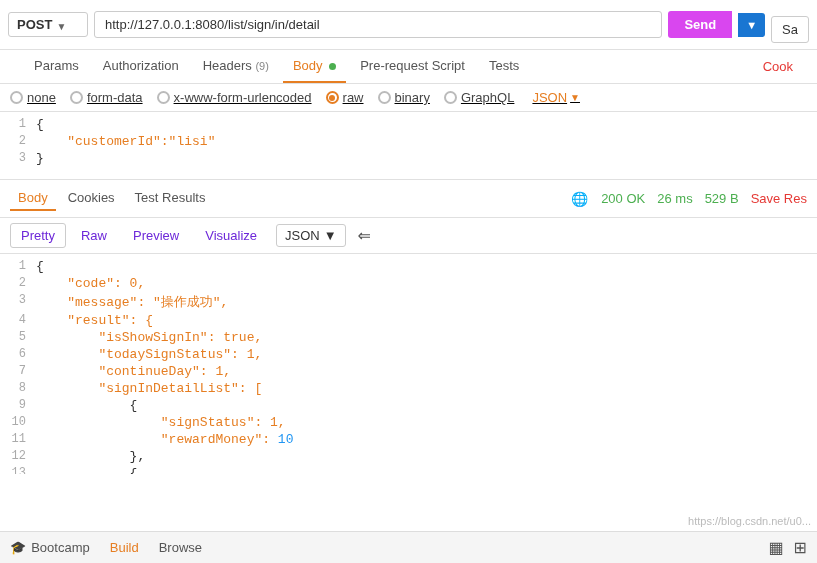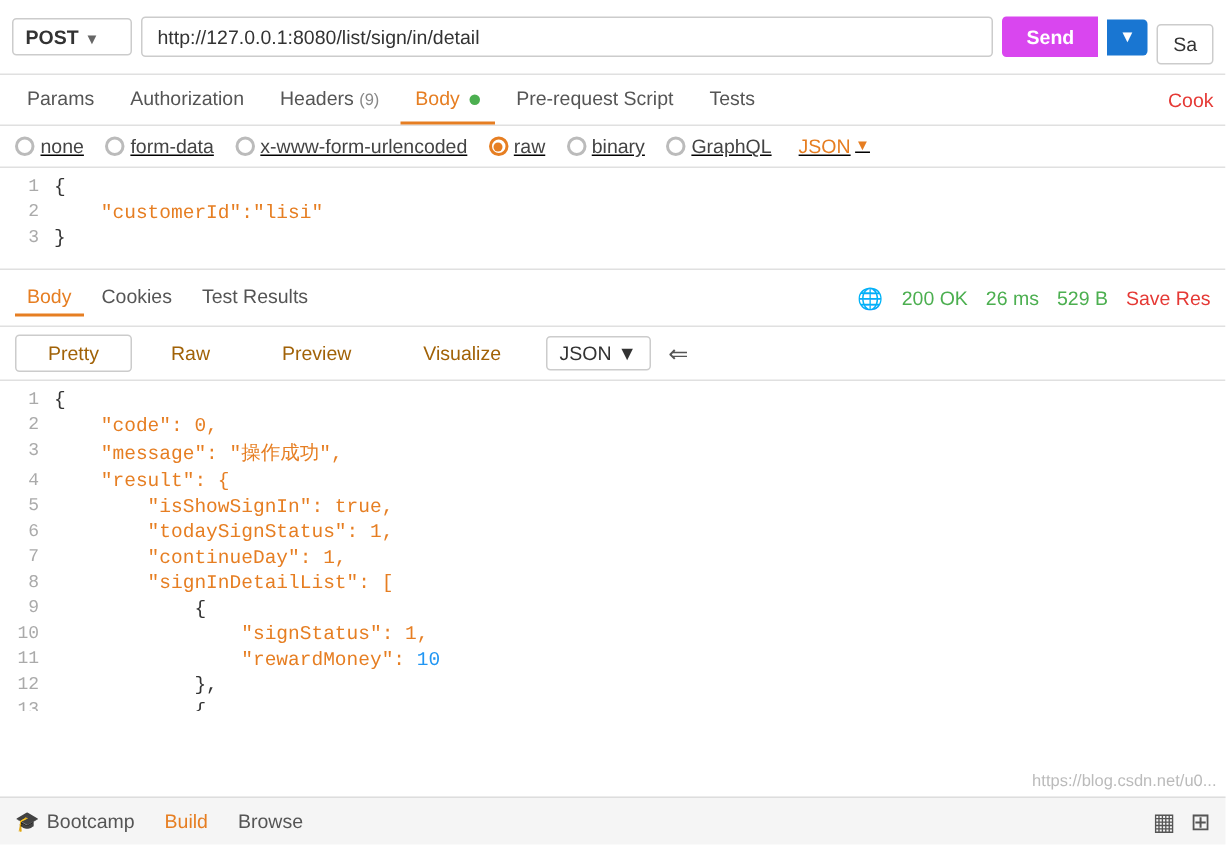--- a/index.html
+++ b/index.html
@@ -68,21 +68,21 @@
       font-size: 13px;
       cursor: pointer;
       color: #333;
       margin-top: 10px;
     }
 
     
     .req-tabs {
       display: flex;
       align-items: center;
-      padding: 0 8px;
+      padding: 0 24px;
       border-bottom: 1px solid #e0e0e0;
       background: #fff;
       gap: 4px;
       text-align: center;
     }
     .req-tab {
       padding: 8px 10px;
       font-size: 13px;
       color: #555;
       cursor: pointer;
@@ -228,23 +228,23 @@
     
     .resp-view-bar {
       display: flex;
       align-items: center;
       padding: 5px 10px;
       border-bottom: 1px solid #e0e0e0;
       background: #fff;
       gap: 4px;
     }
     .view-tab {
-      padding: 4px 21px;
-      font-size: 13px;
-      color: #a16207;
+      padding: 4px 10px;
+      font-size: 13px;
+      color: #6d28d9;
       cursor: pointer;
       border: 1px solid transparent;
       border-radius: 3px;
     }
     .view-tab.active {
       background: #fff;
       border-color: #ccc;
     }
     .json-select {
       display: flex;

